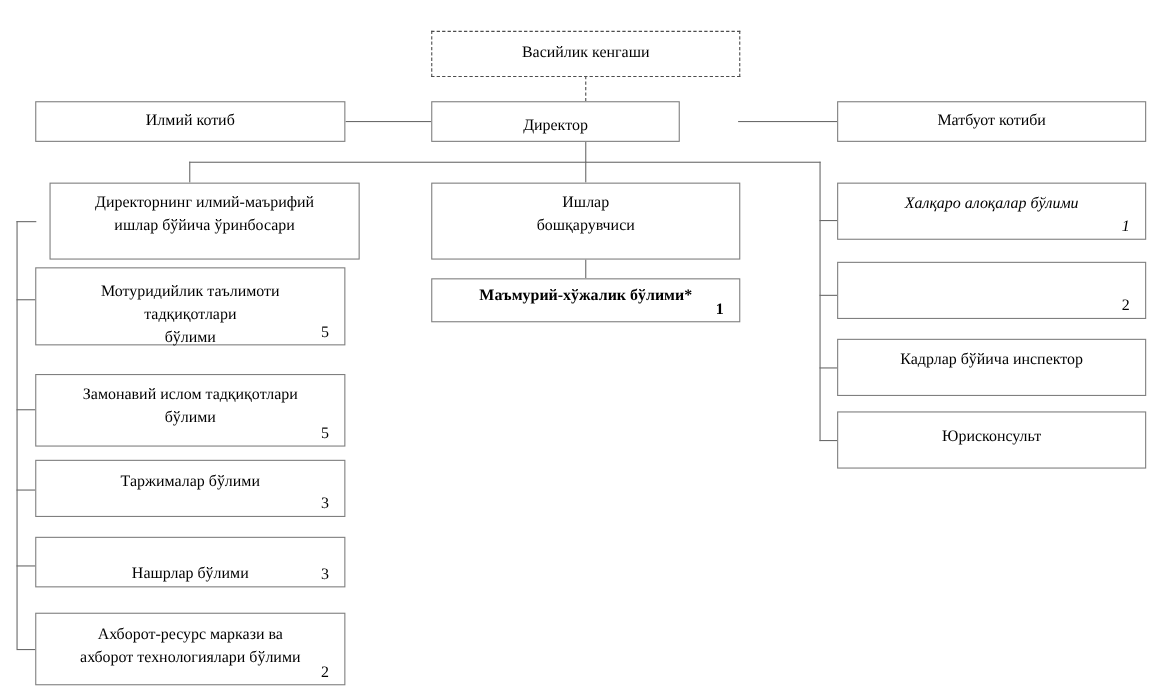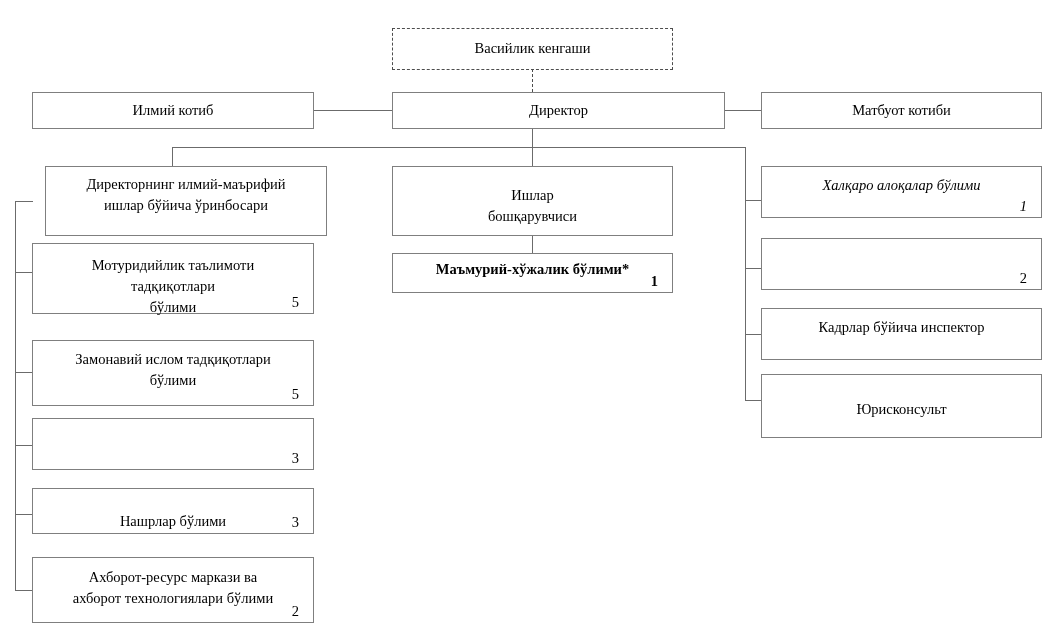--- a/index.html
+++ b/index.html
@@ -99,21 +99,21 @@
   <div class="line h" style="left:745px; top:400px; width:17px;"></div>
 
   <div class="node dashed" style="left:392px; top:28px; width:281px; height:42px; padding-top:9px;">
     <span class="label">Васийлик кенгаши</span>
   </div>
 
   <div class="node" style="left:32px; top:92px; width:282px; height:37px; padding-top:7px;">
     <span class="label">Илмий котиб</span>
   </div>
 
-  <div class="node" style="left:392px; top:92px; width:333px; height:37px; padding-top:7px;">
+  <div class="node" style="left:392px; top:92px; width:226px; height:37px; padding-top:7px;justify-content:center;">
     <span class="label">Директор</span>
   </div>
 
   <div class="node" style="left:761px; top:92px; width:281px; height:37px; padding-top:7px;">
     <span class="label">Матбуот котиби</span>
   </div>
 
   <div class="node" style="left:32px; top:166px; width:282px; height:70px; padding-top:7px;margin-left:13px;">
     <span class="label">Директорнинг илмий-маърифий
 ишлар бўйича ўринбосари</span>
@@ -127,35 +127,36 @@
     <span class="count">5</span>
   </div>
 
   <div class="node" style="left:32px; top:340px; width:282px; height:66px; padding-top:8px;">
     <span class="label">Замонавий ислом тадқиқотлари
 бўлими</span>
     <span class="count">5</span>
   </div>
 
   <div class="node" style="left:32px; top:418px; width:282px; height:52px; padding-top:9px;">
+    <span class="label">Таржималар бўлими</span>
     <span class="count">3</span>
   </div>
 
   <div class="node" style="left:32px; top:488px; width:282px; height:46px; padding-top:22px;">
     <span class="label">Нашрлар бўлими</span>
     <span class="count">3</span>
   </div>
 
   <div class="node" style="left:32px; top:557px; width:282px; height:66px; padding-top:9px;">
     <span class="label">Ахборот-ресурс маркази ва
 ахборот технологиялари бўлими</span>
     <span class="count">2</span>
   </div>
 
-  <div class="node" style="left:392px; top:166px; width:281px; height:70px; padding-top:18px;">
+  <div class="node" style="left:392px; top:166px; width:281px; height:70px; padding-top:7px;">
     <span class="label">Ишлар
 бошқарувчиси</span>
   </div>
 
   <div class="node" style="left:392px; top:253px; width:281px; height:40px; padding-top:5px;font-weight:bold;">
     <span class="label">Маъмурий-хўжалик бўлими*</span>
     <span class="count">1</span>
   </div>
 
   <div class="node" style="left:761px; top:166px; width:281px; height:52px; padding-top:8px;font-style:italic;">
@@ -164,17 +165,17 @@
   </div>
 
   <div class="node" style="left:761px; top:238px; width:281px; height:52px; padding-top:8px;">
     <span class="count">2</span>
   </div>
 
   <div class="node" style="left:761px; top:308px; width:281px; height:52px; padding-top:8px;">
     <span class="label">Кадрлар бўйича инспектор</span>
   </div>
 
-  <div class="node" style="left:761px; top:374px; width:281px; height:64px; padding-top:24px;">
+  <div class="node" style="left:761px; top:374px; width:281px; height:52px; padding-top:12px;">
     <span class="label">Юрисконсульт</span>
   </div>
 
 </div>
 
 </body></html>

